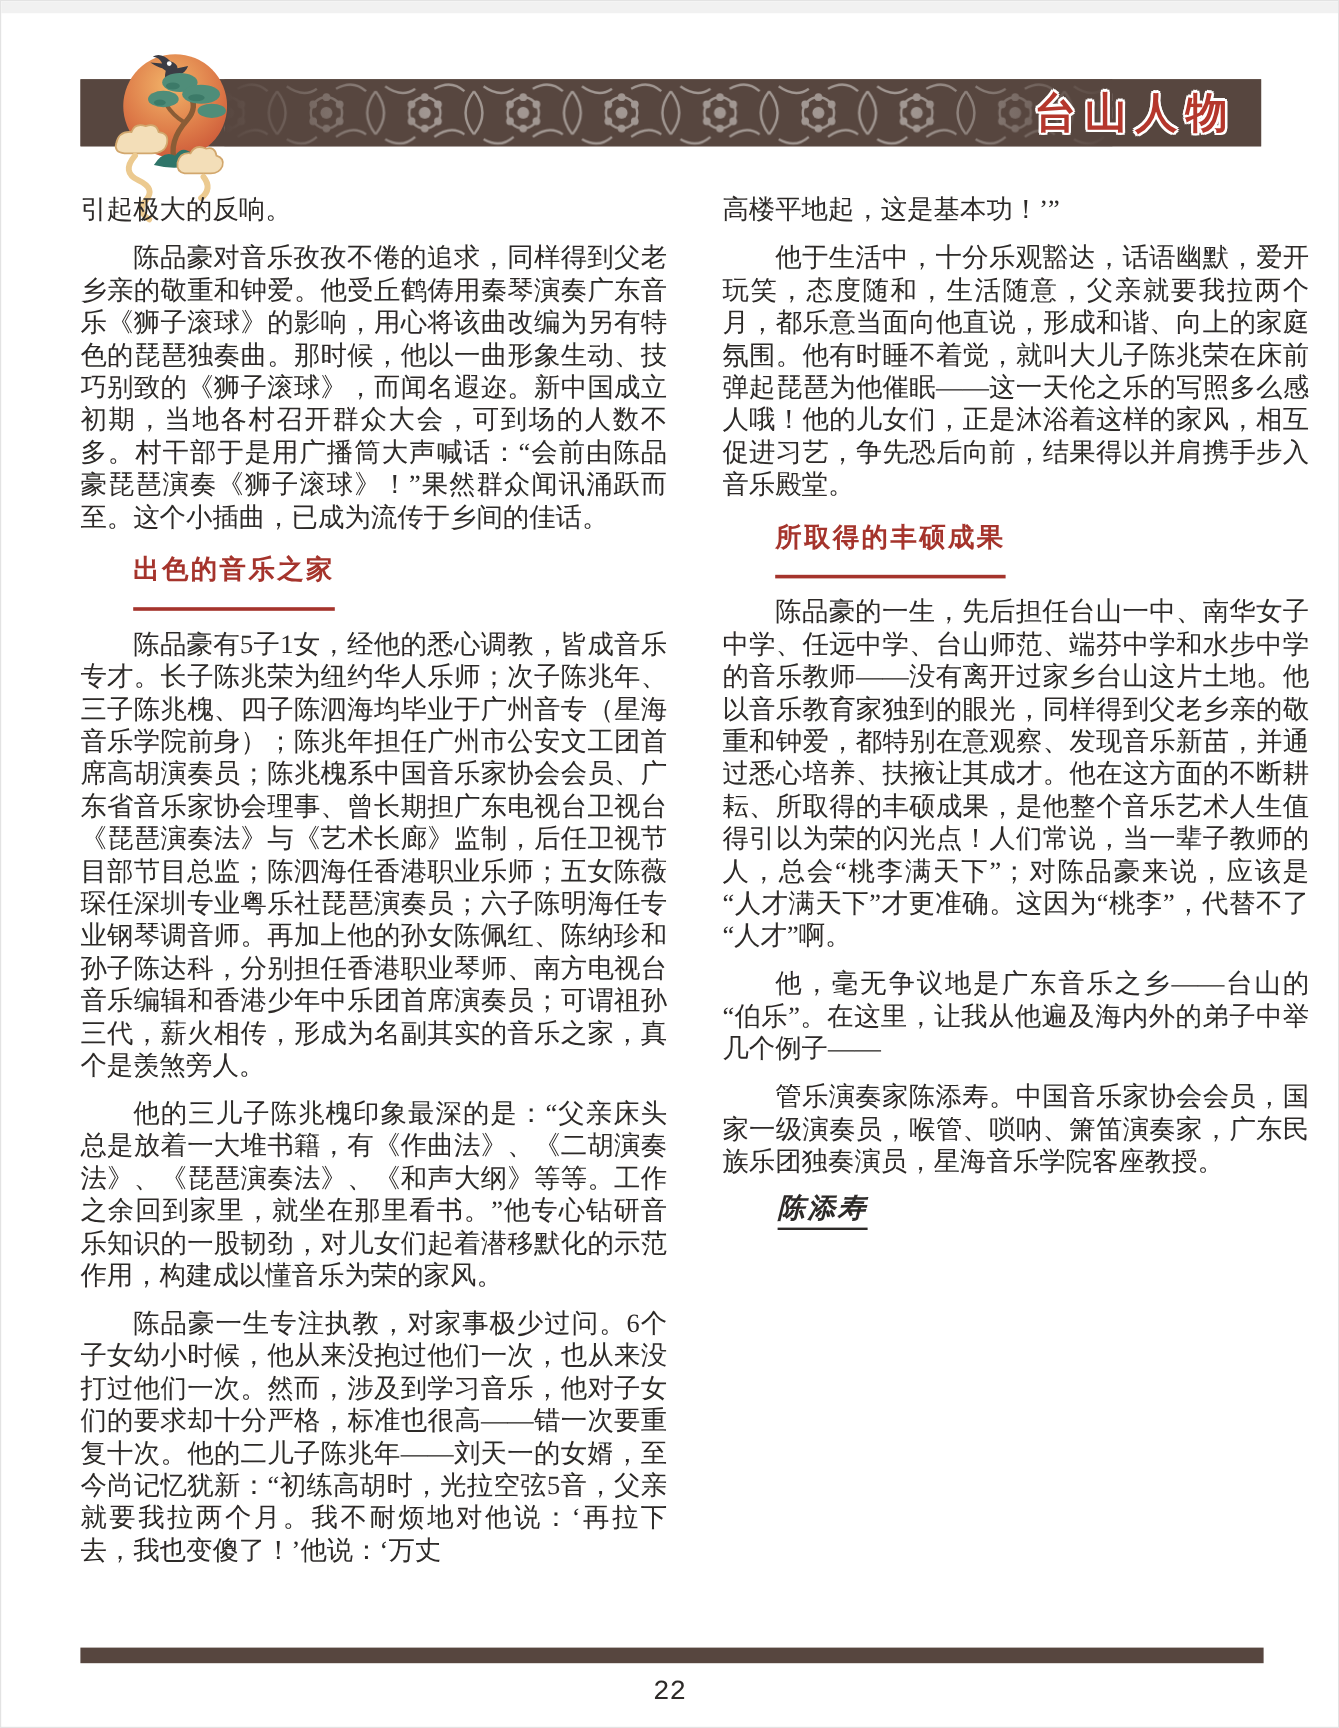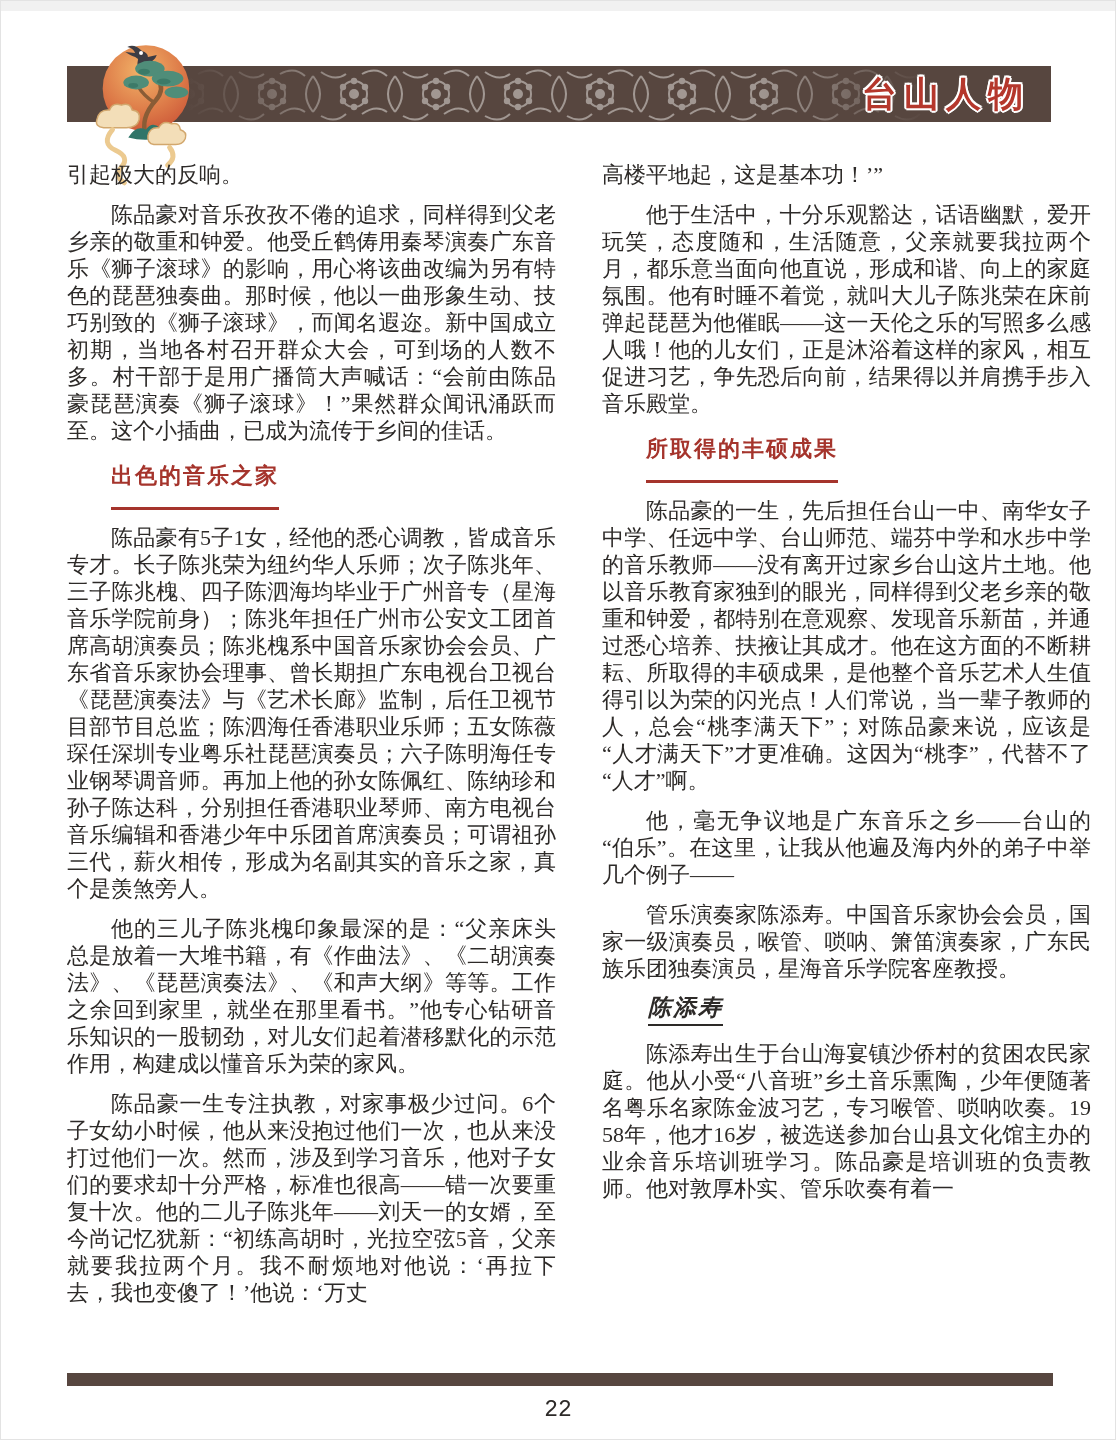--- a/index.html
+++ b/index.html
@@ -174,19 +174,18 @@
     </section>
 
     <section class="col">
       <p>高楼平地起，这是基本功！’”</p>
       <p class="indent">他于生活中，十分乐观豁达，话语幽默，爱开玩笑，态度随和，生活随意，父亲就要我拉两个月，都乐意当面向他直说，形成和谐、向上的家庭氛围。他有时睡不着觉，就叫大儿子陈兆荣在床前弹起琵琶为他催眠——这一天伦之乐的写照多么感人哦！他的儿女们，正是沐浴着这样的家风，相互促进习艺，争先恐后向前，结果得以并肩携手步入音乐殿堂。</p>
       <h2 class="sec-heading"><span>所取得的丰硕成果</span></h2>
       <p class="indent">陈品豪的一生，先后担任台山一中、南华女子中学、任远中学、台山师范、端芬中学和水步中学的音乐教师——没有离开过家乡台山这片土地。他以音乐教育家独到的眼光，同样得到父老乡亲的敬重和钟爱，都特别在意观察、发现音乐新苗，并通过悉心培养、扶掖让其成才。他在这方面的不断耕耘、所取得的丰硕成果，是他整个音乐艺术人生值得引以为荣的闪光点！人们常说，当一辈子教师的人，总会“桃李满天下”；对陈品豪来说，应该是“人才满天下”才更准确。这因为“桃李”，代替不了“人才”啊。</p>
       <p class="indent">他，毫无争议地是广东音乐之乡——台山的“伯乐”。在这里，让我从他遍及海内外的弟子中举几个例子——</p>
       <p class="indent">管乐演奏家陈添寿。中国音乐家协会会员，国家一级演奏员，喉管、唢呐、箫笛演奏家，广东民族乐团独奏演员，星海音乐学院客座教授。</p>
       <h3 class="sub-heading"><span>陈添寿</span></h3>
-      <p class="indent">陈添寿出生于台山海宴镇沙侨村的贫困农民家庭。他从小受“八音班”乡土音乐熏陶，少年便随著名粤乐名家陈金波习艺，专习喉管、唢呐吹奏。1958年，他才16岁，被选送参加台山县文化馆主办的业余音乐培训班学习。陈品豪是培训班的负责教师。他对敦厚朴实、管乐吹奏有着一</p>
     </section>
   </main>
 
   <div class="footer-rule"></div>
   <div class="page-number">22</div>
 </div>
 
 </body></html>

